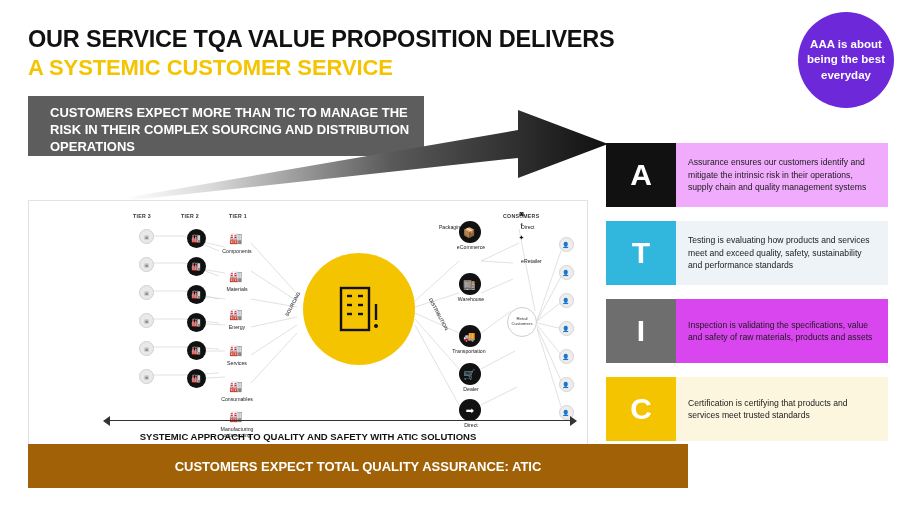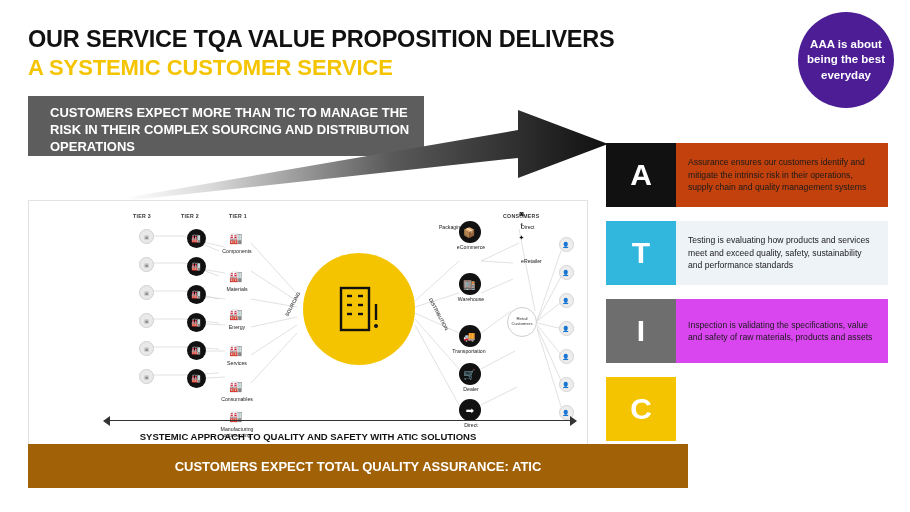--- a/index.html
+++ b/index.html
@@ -46,21 +46,21 @@
   }
 
   
   .aaa-bubble {
     position: absolute;
     right: 16px;
     top: 12px;
     width: 96px;
     height: 96px;
     border-radius: 50%;
-    background: #4c1d95;
+    background: #6d28d9;
     color: #ffffff;
     display: flex;
     align-items: center;
     justify-content: center;
     text-align: center;
     font-size: 11.5px;
     font-weight: bold;
     line-height: 1.35;
     padding: 6px;
     box-sizing: border-box;
@@ -513,31 +513,32 @@
       <div class="axis-cap-l"></div>
       <div class="bottom-axis"></div>
       <div class="axis-cap-r"></div>
       <div class="systemic-text">SYSTEMIC APPROACH  TO QUALITY AND SAFETY WITH ATIC SOLUTIONS</div>
     </div>
   </div>
 
   <div class="row-letter" style="top:143px; background:#111111;">
     <span>A</span>
   </div>
-  <div class="row-text" style="top:143px; background:#c2410c;">Assurance ensures our customers identify and mitigate the intrinsic risk in their operations, supply chain and quality management systems</div>
+  <div class="row-text" style="top:143px; background:#f0abfc;">Assurance ensures our customers identify and mitigate the intrinsic risk in their operations, supply chain and quality management systems</div>
 
   <div class="row-letter" style="top:221px; background:#31b6dd;">
     <span>T</span>
   </div>
   <div class="row-text" style="top:221px; background:#eef3f8;">Testing is evaluating how products and services meet and exceed quality, safety, sustainability and performance standards</div>
 
   <div class="row-letter" style="top:299px; background:#6e6e6e;">
     <span>I</span>
   </div>
   <div class="row-text" style="top:299px; background:#d946ef;">Inspection is validating the specifications, value and safety of raw materials, products and assets</div>
 
   <div class="row-letter" style="top:377px; background:#f5c400;">
     <span>C</span>
   </div>
+  <div class="row-text" style="top:377px; background:#fdf6df;">Certification is certifying that products and services meet trusted standards</div>
 
   <div class="bottom-bar">CUSTOMERS EXPECT TOTAL QUALITY ASSURANCE: ATIC</div>
 
 </div>
 
 </body></html>

